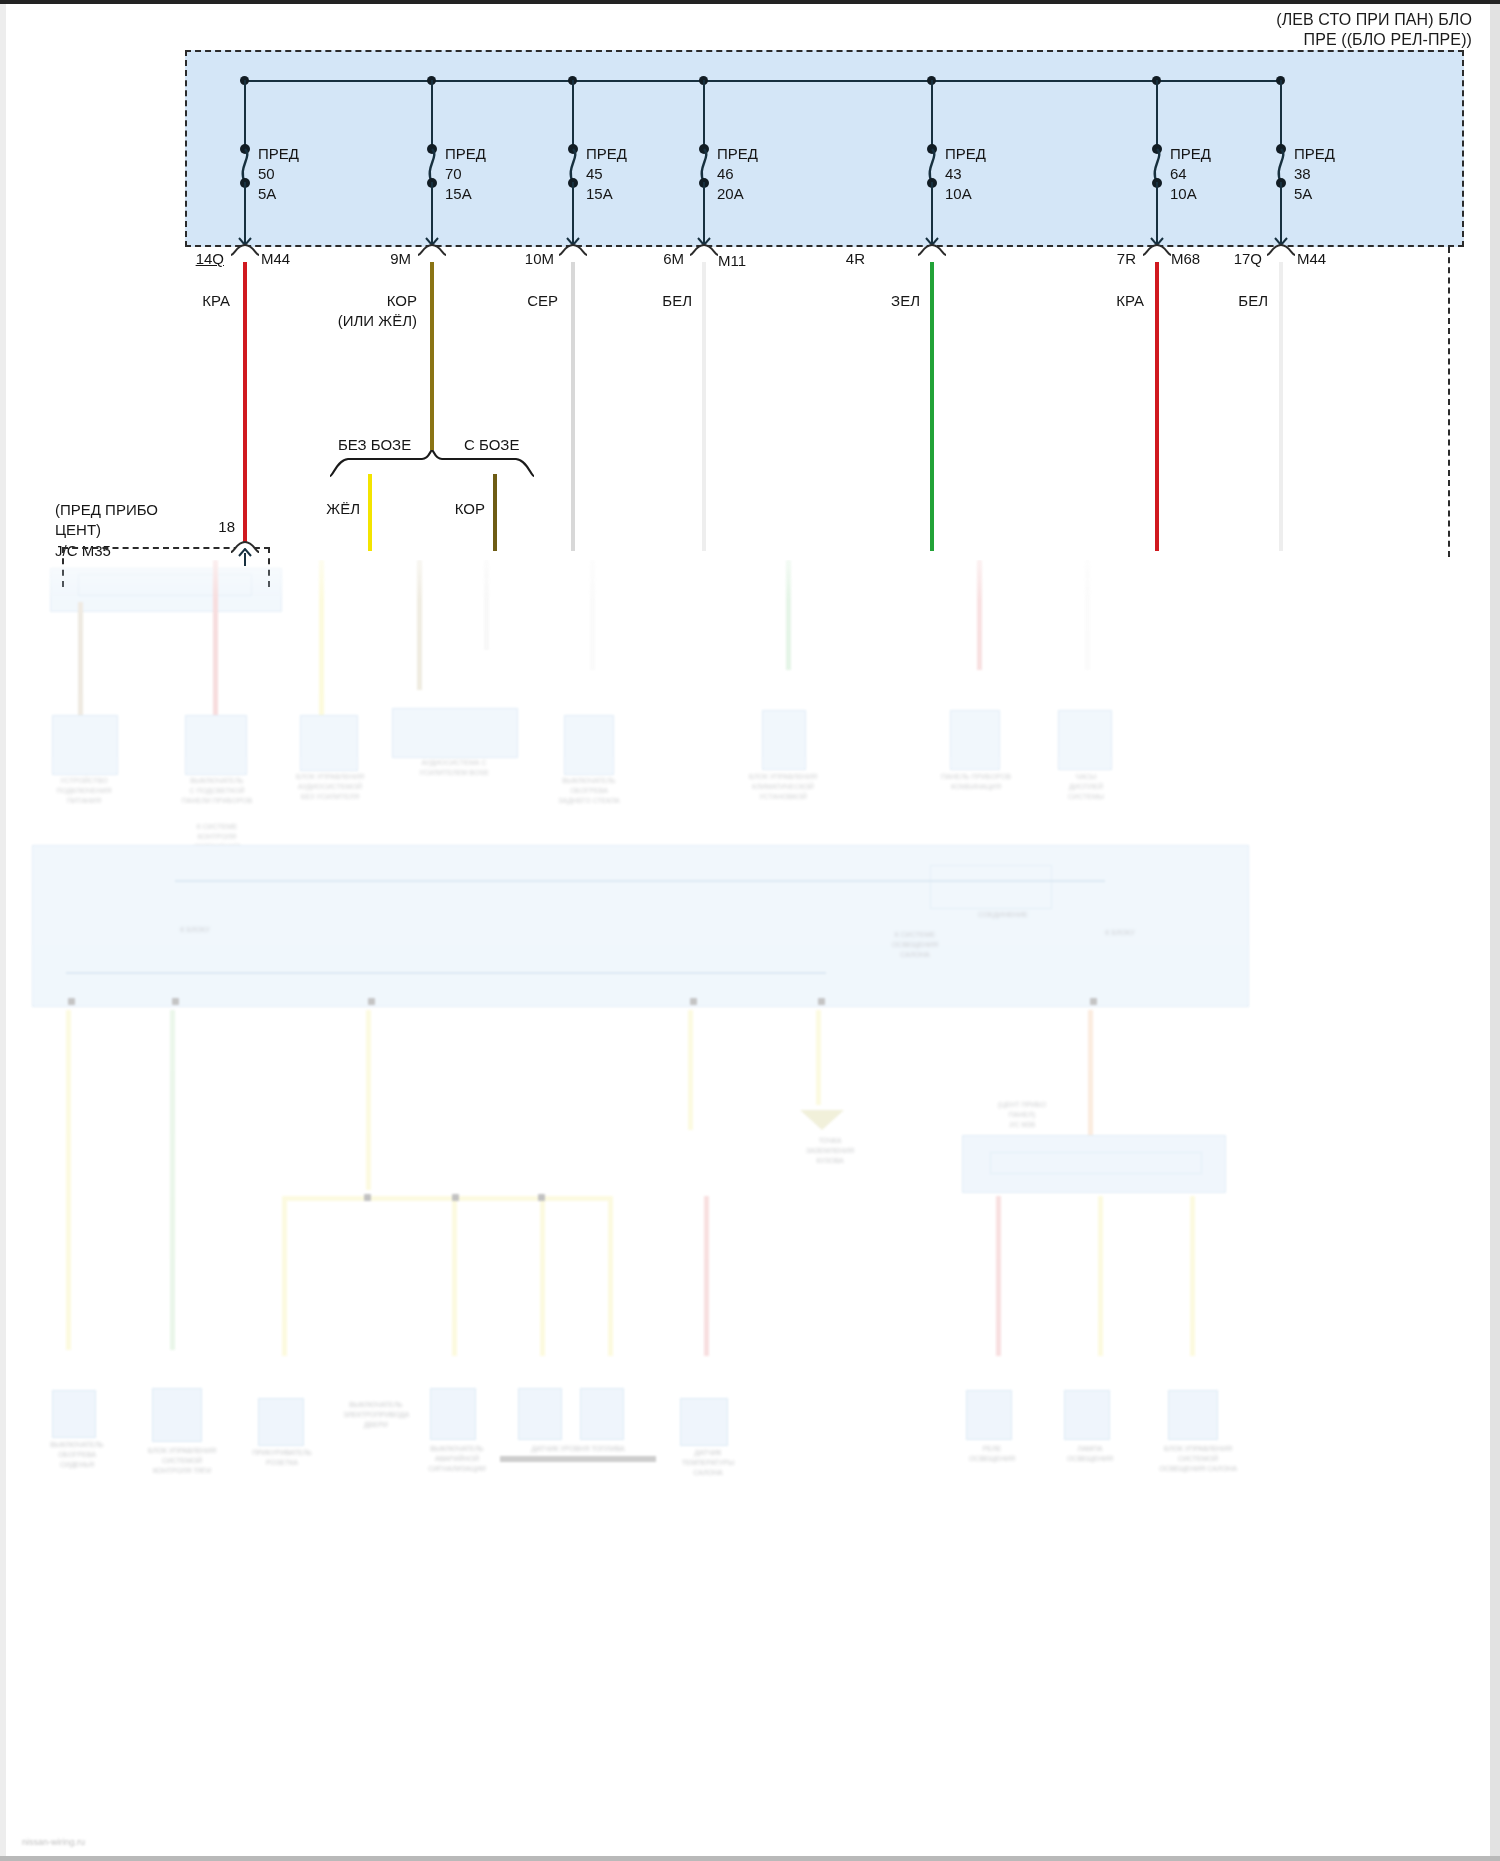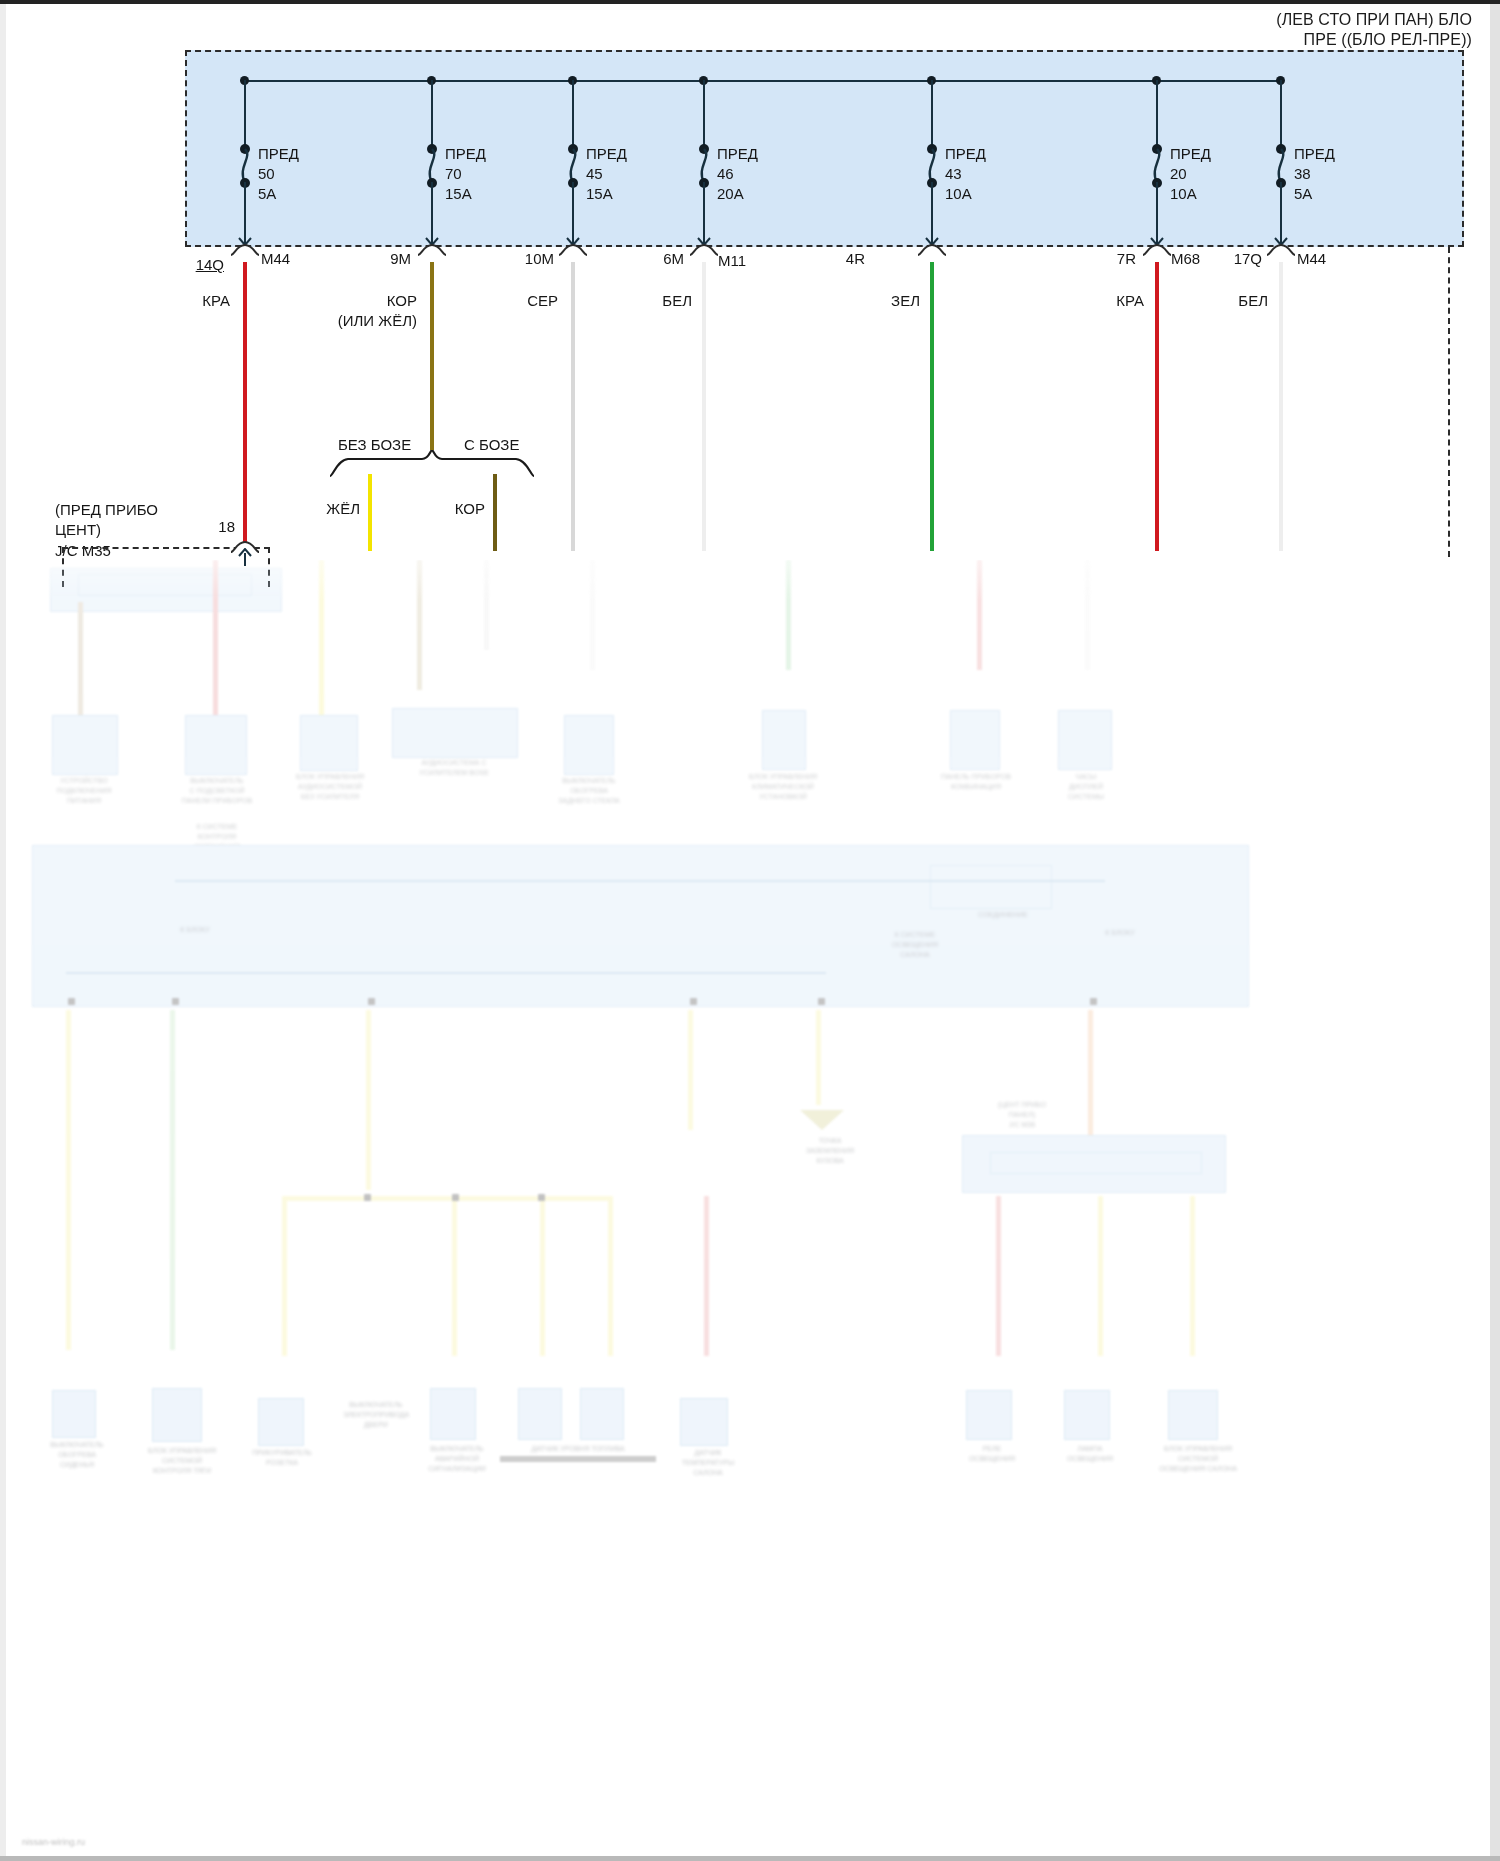--- a/index.html
+++ b/index.html
@@ -145,21 +145,21 @@
   <div class="notch" style="left:231px;top:243px;">
     <svg width="28" height="14" viewBox="0 0 28 14">
         <path d="M0 12 C3 12 6 2 14 2 C22 2 25 12 28 12" stroke="#2b2b2b" stroke-width="2" fill="#fff"></path>
       </svg>
   </div>
   <div class="fuse-label" style="left:258px;top:144px;">
     <div>ПРЕД</div>
     <div>50</div>
     <div>5A</div>
   </div>
-  <div class="pin-num" style="left:178px;top:256px;width:46px;text-decoration:underline;">14Q</div>
+  <div class="pin-num" style="left:178px;top:250px;width:46px;text-decoration:underline;">14Q</div>
   <div class="conn-id" style="left:261px;top:250px;">M44</div>
   <div class="wire" style="left:243px;top:262px;height:289px;background:#d0191f;"></div>
   <div class="wire-color" style="left:188px;top:291px;width:42px;">
     <div>КРА</div>
   </div>
 
   <div class="bus-dot" style="left:427px;top:76px;"></div>
   <div class="busbar busbar-v" style="left:431px;top:80px;height:66px;"></div>
   <div class="fuse" style="left:419px;top:144px;">
     <svg width="26" height="46" viewBox="0 0 26 46">
@@ -312,21 +312,21 @@
         <path d="M8 0 L8 13 M2 10 L8 17 L14 10" stroke="#17303f" stroke-width="2" fill="none"></path>
       </svg>
   </div>
   <div class="notch" style="left:1143px;top:243px;">
     <svg width="28" height="14" viewBox="0 0 28 14">
         <path d="M0 12 C3 12 6 2 14 2 C22 2 25 12 28 12" stroke="#2b2b2b" stroke-width="2" fill="#fff"></path>
       </svg>
   </div>
   <div class="fuse-label" style="left:1170px;top:144px;">
     <div>ПРЕД</div>
-    <div>20</div>
+    <div>64</div>
     <div>10A</div>
   </div>
   <div class="pin-num" style="left:1088px;top:250px;width:48px;">7R</div>
   <div class="conn-id" style="left:1171px;top:250px;">M68</div>
   <div class="wire" style="left:1155px;top:262px;height:289px;background:#d0191f;"></div>
   <div class="wire-color" style="left:1100px;top:291px;width:44px;">
     <div>КРА</div>
   </div>
 
   <div class="bus-dot" style="left:1276px;top:76px;"></div>

